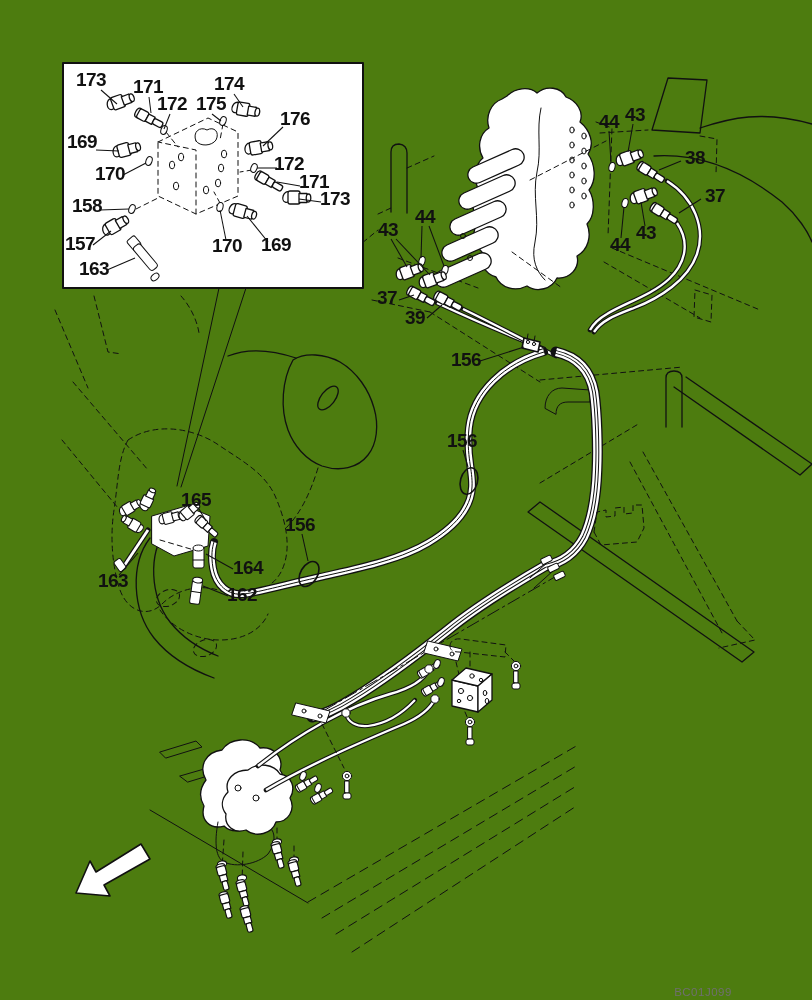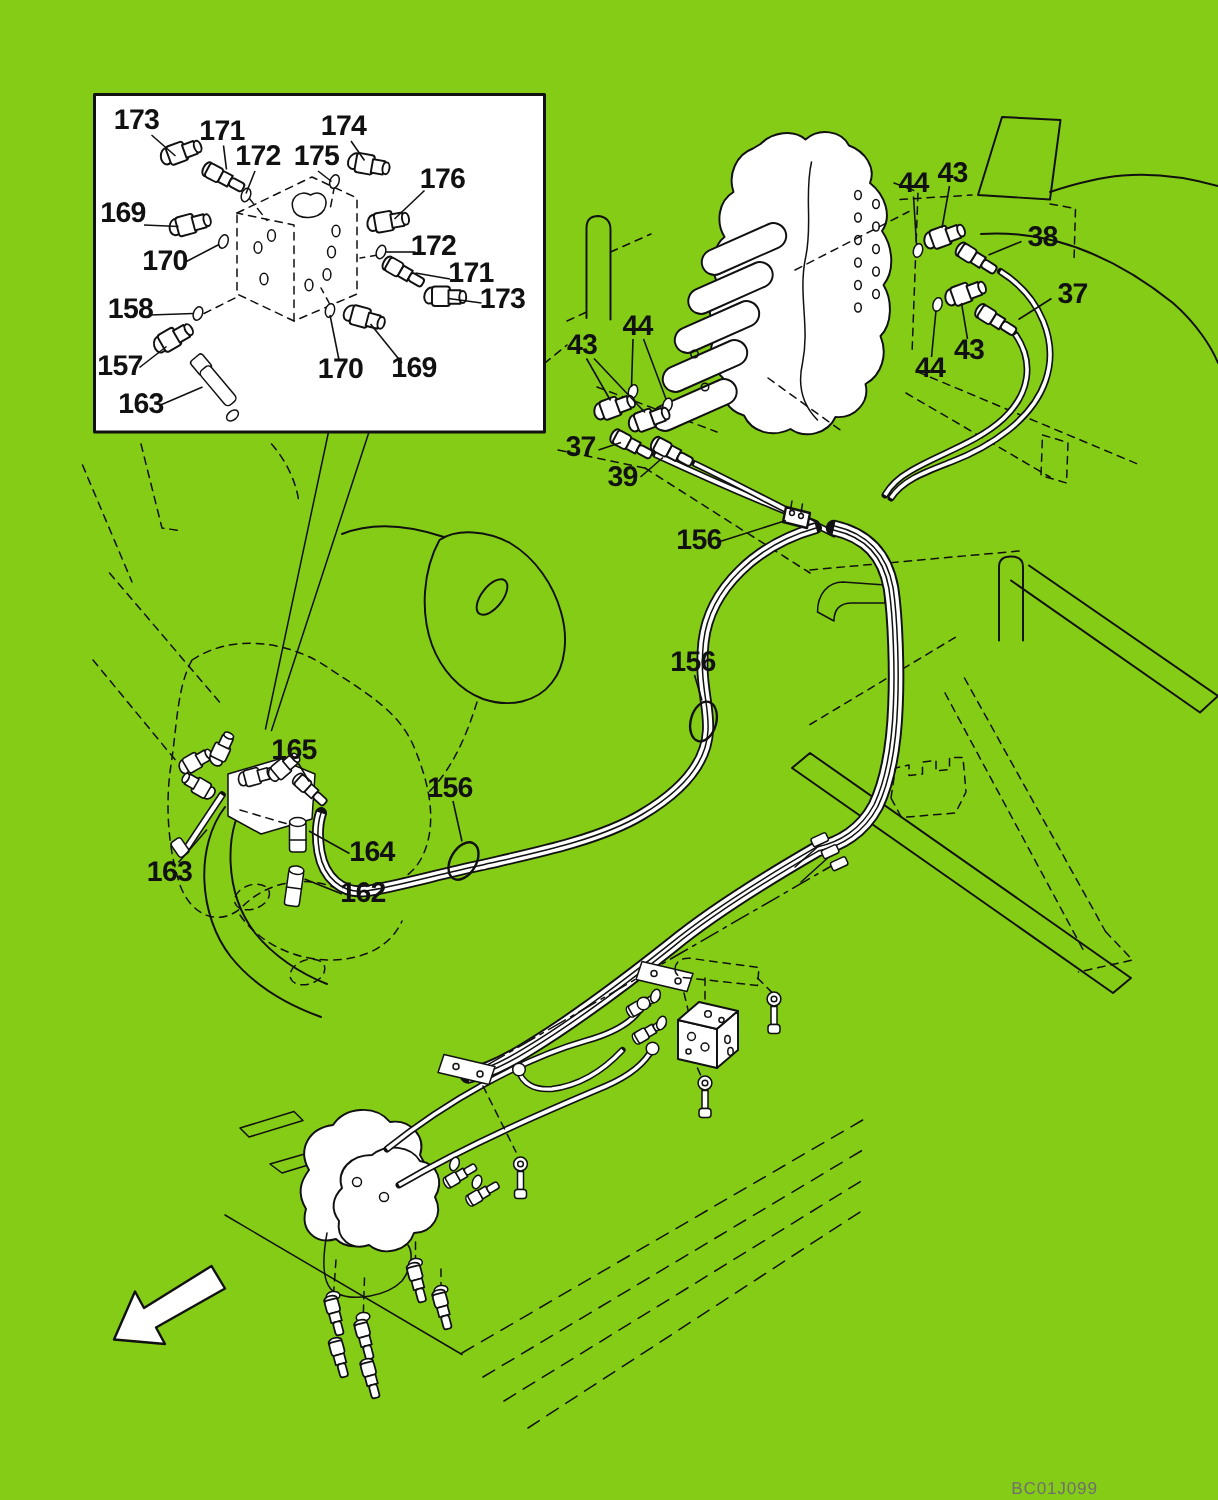--- a/index.html
+++ b/index.html
@@ -1,16 +1,16 @@
 <!DOCTYPE html>
 <html><head>
 <meta charset="utf-8">
 <style>
   html,body{margin:0;padding:0;background:#e8e8e8;}
-  #page{width:812px;height:1000px;background:#84cc16;position:relative;margin:0 auto;
+  #page{width:812px;height:1000px;background:#4d7c0f;position:relative;margin:0 auto;
         font-family:"Liberation Sans",sans-serif;overflow:hidden;}
   svg{display:block;}
   svg *{vector-effect:none;}
   .ln{fill:none;stroke:#111;stroke-width:1.3;stroke-linecap:round;stroke-linejoin:round;}
   .thin{stroke-width:1;}
   .th2{stroke-width:1.6;}
   .dash{stroke-dasharray:5 4;}
   .ldash{stroke-dasharray:9 6;}
   .ddot{stroke-dasharray:13 4 2.5 4;}
   .fw{fill:#ffffff;}

